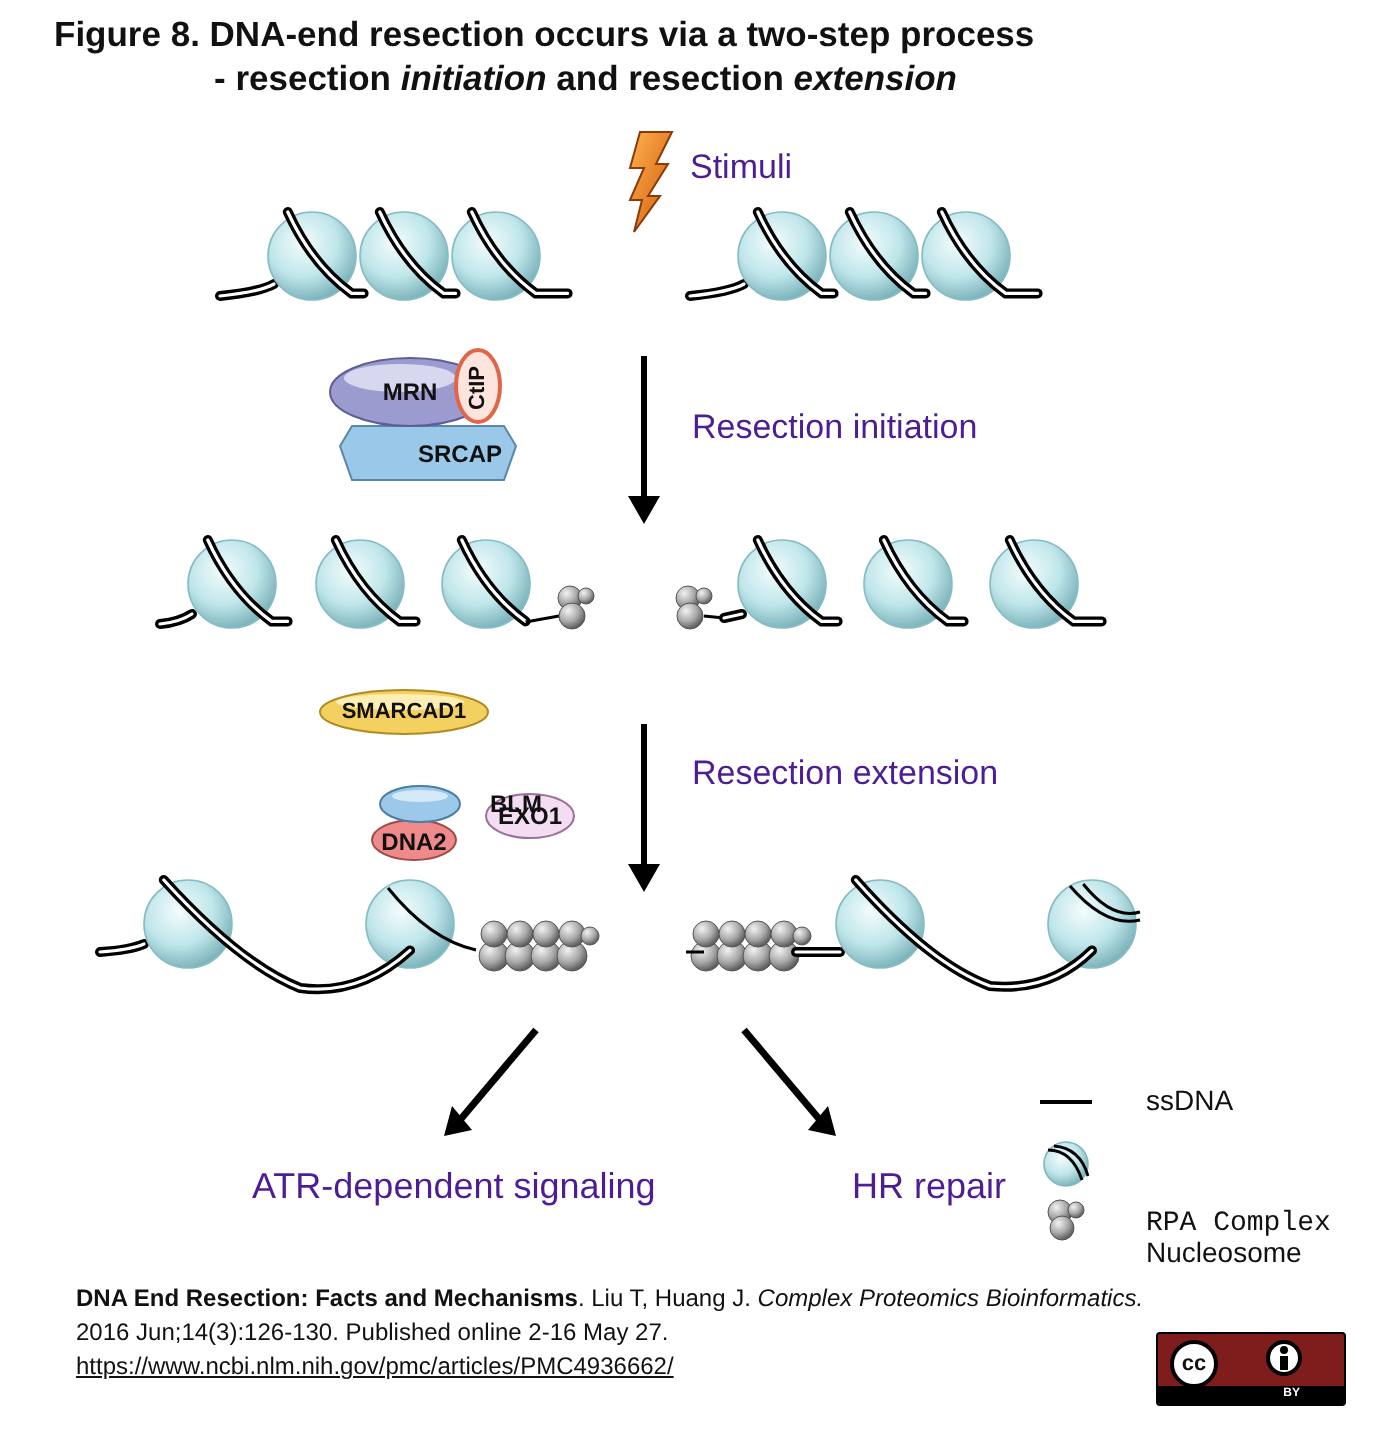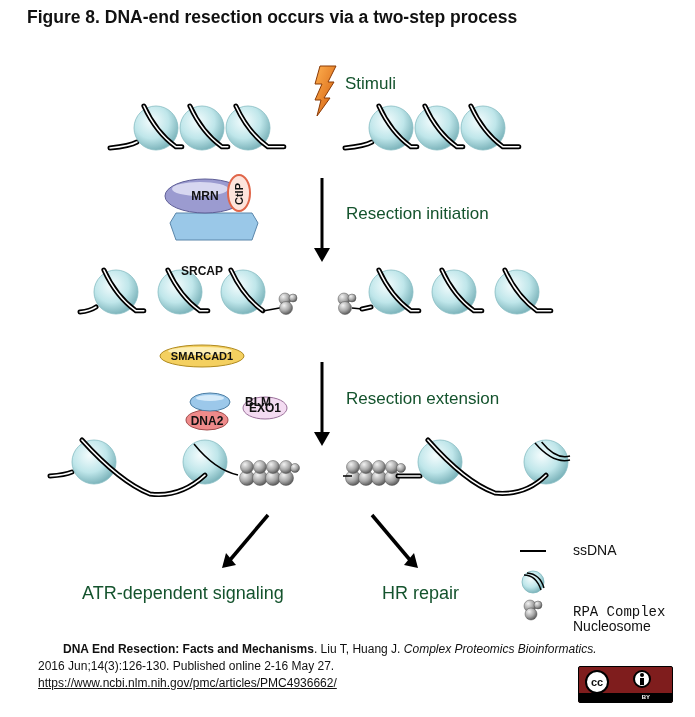--- a/index.html
+++ b/index.html
@@ -1,40 +1,41 @@
 <!DOCTYPE html>
 <html><head>
 <meta charset="utf-8">
 <style>
   html, body { margin:0; padding:0; background:#ffffff; }
   body { width:695px; height:717px; position:relative; overflow:hidden; font-family:"Liberation Sans", sans-serif; color:#111; }
   .title { position:absolute; left:27px; top:6px; font-weight:bold; font-size:17.5px; line-height:22px; white-space:nowrap; }
   .title .l2 { display:block; padding-left:80px; }
   .title i { font-style:italic; }
   svg.fig { position:absolute; left:0; top:0; }
-  .lbl { position:absolute; font-size:17px; white-space:nowrap; color:#14532d; }
-  .lbl-big { font-size:18px; }
+  .lbl { position:absolute; font-size:17px; white-space:nowrap; color:#4c1d95; }
+  .lbl-big { font-size:18px;margin-left:44px; }
   .legend-lbl { position:absolute; font-size:14px; white-space:nowrap; }
   .prot { position:absolute; font-weight:bold; font-size:12px; display:flex; align-items:center; justify-content:center; white-space:nowrap; color:#111; }
   .cite { position:absolute; left:38px; top:641px; font-size:12px; line-height:17px; width:650px; }
-  .cite b { font-weight:bold;margin-left:25px; }
+  .cite b { font-weight:bold; }
   .cite a { color:#111; text-decoration:underline; display:block; }
   .cc { position:absolute; left:578px; top:666px; width:93px; height:35px; border:1px solid #000; background:#7f1d1d; border-radius:2px; overflow:hidden; }
   .cc .bar { position:absolute; left:0; right:0; bottom:0; height:9px; background:#000; }
   .cc .by { position:absolute; right:22px; bottom:0; font-size:6px; font-weight:bold; color:#fff; line-height:9px; }
   .cc .ccc { position:absolute; left:6px; top:3px; width:24px; height:24px; border:2px solid #000; border-radius:50%; background:#fff; font-weight:bold; font-size:11px; display:flex; align-items:center; justify-content:center; box-sizing:border-box; }
   .cc .person { position:absolute; left:54px; top:3px; width:18px; height:18px; border:2px solid #000; border-radius:50%; background:#fff; box-sizing:border-box; }
   .cc .person::before { content:""; position:absolute; left:5px; top:1px; width:4px; height:4px; background:#000; border-radius:50%; }
   .cc .person::after { content:""; position:absolute; left:5px; top:6px; width:4px; height:7px; background:#000; }
 </style>
 </head>
 <body>
 
 <div class="title">
   <span>Figure 8. DNA-end resection occurs via a two-step process</span>
+  <span class="l2"><span>- resection </span><i>initiation</i><span> and resection </span><i>extension</i></span>
 </div>
 
 <svg class="fig" width="695" height="717" viewBox="0 0 695 717">
   <defs>
     <radialGradient id="nucGrad" cx="40%" cy="35%" r="65%">
       <stop offset="0%" stop-color="#f4fcfd"></stop>
       <stop offset="60%" stop-color="#bfe6ea"></stop>
       <stop offset="100%" stop-color="#7fb6bd"></stop>
     </radialGradient>
     <radialGradient id="rpaGrad" cx="35%" cy="30%" r="70%">
@@ -195,25 +196,25 @@
   </g>
   <g>
     <circle cx="530" cy="606" r="6" fill="url(#rpaGrad)" stroke="#555" stroke-width="0.5"></circle>
     <circle cx="538" cy="605" r="4" fill="url(#rpaGrad)" stroke="#555" stroke-width="0.5"></circle>
     <circle cx="531" cy="614" r="6" fill="url(#rpaGrad)" stroke="#555" stroke-width="0.5"></circle>
   </g>
 </svg>
 
 <div class="lbl" style="left:345px;top:74px;">Stimuli</div>
 <div class="lbl" style="left:346px;top:204px;">Resection initiation</div>
-<div class="lbl" style="left:346px;top:377px;margin-top:12px;">Resection extension</div>
+<div class="lbl" style="left:346px;top:377px;">Resection extension</div>
 
 <div class="prot" style="left:175px;top:187px;width:60px;height:18px;">MRN</div>
 <div class="prot" style="left:229px;top:186px;width:20px;height:16px;transform:rotate(-90deg);font-size:11px;">CtIP</div>
-<div class="prot" style="left:164px;top:218px;width:76px;height:18px;margin-top:44px;">SRCAP</div>
+<div class="prot" style="left:192px;top:218px;width:76px;height:18px;">SRCAP</div>
 <div class="prot" style="left:160px;top:348px;width:84px;height:16px;font-size:11px;">SMARCAD1</div>
 <div class="prot" style="left:190px;top:394px;width:40px;height:16px;margin-left:48px;">BLM</div>
 <div class="prot" style="left:186px;top:413px;width:42px;height:16px;">DNA2</div>
 <div class="prot" style="left:243px;top:400px;width:44px;height:16px;">EXO1</div>
 
 <div class="lbl lbl-big" style="left:82px;top:583px;">ATR-dependent signaling</div>
 <div class="lbl lbl-big" style="left:382px;top:583px;">HR repair</div>
 
 <div class="legend-lbl" style="left:573px;top:542px;">ssDNA</div>
 <div class="legend-lbl" style="left:573px;top:574px;margin-top:44px;">Nucleosome</div>

